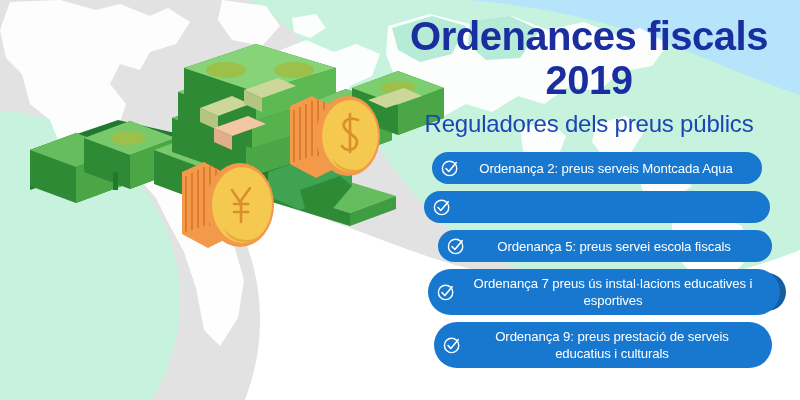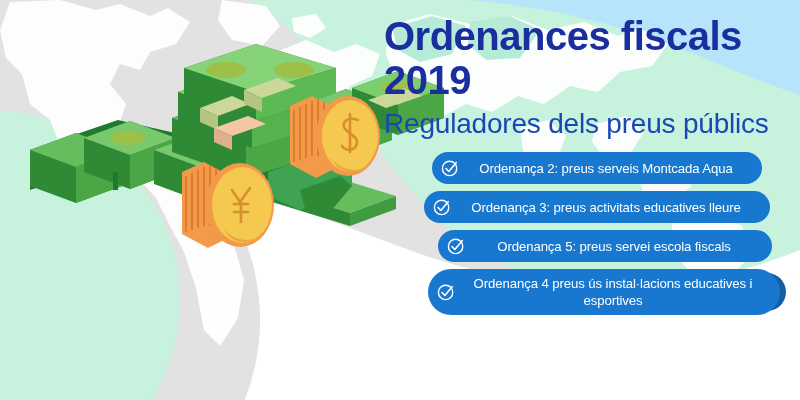--- a/index.html
+++ b/index.html
@@ -27,34 +27,35 @@
     width: 800px;
     height: 400px;
   }
 
   
   .headline-block {
     position: absolute;
     left: 384px;
     top: 14px;
     width: 410px;
+    text-align: center;
     z-index: 6;
   }
   .title {
     margin: 0;
     font-size: 40px;
     line-height: 44px;
     font-weight: bold;
     letter-spacing: -0.5px;
     color: #1a2ea0;
     font-family: "Liberation Sans", "DejaVu Sans", sans-serif;
   }
   .subtitle {
     margin: 8px 0 15px 0;
-    font-size: 28px;
+    font-size: 24px;
     line-height: 28px;
     font-weight: normal;
     color: #1b47b5;
     letter-spacing: -0.2px;
   }
 
   
   .pill-list {
     position: absolute;
     left: 418px;
@@ -320,34 +321,40 @@
         <path d="M7.2 12.6 L10.6 16.2 L19.4 5.6" fill="none" stroke="#ffffff" stroke-width="1.9" stroke-linecap="round" stroke-linejoin="round"></path>
       </svg>
       <span class="pill-label">Ordenança 2: preus serveis Montcada Aqua</span>
     </div>
 
     <div class="pill p2">
       <svg class="check-icon" viewBox="0 0 24 24">
         <circle cx="11.5" cy="12.5" r="8.6" fill="none" stroke="#ffffff" stroke-width="1.7"></circle>
         <path d="M7.2 12.6 L10.6 16.2 L19.4 5.6" fill="none" stroke="#ffffff" stroke-width="1.9" stroke-linecap="round" stroke-linejoin="round"></path>
       </svg>
-      <span class="pill-label">Ordenança 3: preus activitats educatives lleure</span>
     </div>
 
     <div class="pill p3">
       <svg class="check-icon" viewBox="0 0 24 24">
         <circle cx="11.5" cy="12.5" r="8.6" fill="none" stroke="#ffffff" stroke-width="1.7"></circle>
         <path d="M7.2 12.6 L10.6 16.2 L19.4 5.6" fill="none" stroke="#ffffff" stroke-width="1.9" stroke-linecap="round" stroke-linejoin="round"></path>
       </svg>
       <span class="pill-label">Ordenança 5: preus servei escola fiscals</span>
     </div>
 
     <div class="pill p4 pill-shadow">
       <svg class="check-icon" viewBox="0 0 24 24">
         <circle cx="11.5" cy="12.5" r="8.6" fill="none" stroke="#ffffff" stroke-width="1.7"></circle>
         <path d="M7.2 12.6 L10.6 16.2 L19.4 5.6" fill="none" stroke="#ffffff" stroke-width="1.9" stroke-linecap="round" stroke-linejoin="round"></path>
       </svg>
-      <span class="pill-label">Ordenança 4 preus ús instal·lacions educatives i esportives</span>
-    </div>
-
+      <span class="pill-label">Ordenança 7 preus ús instal·lacions educatives i esportives</span>
+    </div>
+
+    <div class="pill p5">
+      <svg class="check-icon" viewBox="0 0 24 24">
+        <circle cx="11.5" cy="12.5" r="8.6" fill="none" stroke="#ffffff" stroke-width="1.7"></circle>
+        <path d="M7.2 12.6 L10.6 16.2 L19.4 5.6" fill="none" stroke="#ffffff" stroke-width="1.9" stroke-linecap="round" stroke-linejoin="round"></path>
+      </svg>
+      <span class="pill-label">Ordenança 9: preus prestació de serveis educatius i culturals</span>
+    </div>
 
   </div>
 </div>
 
 </body></html>

